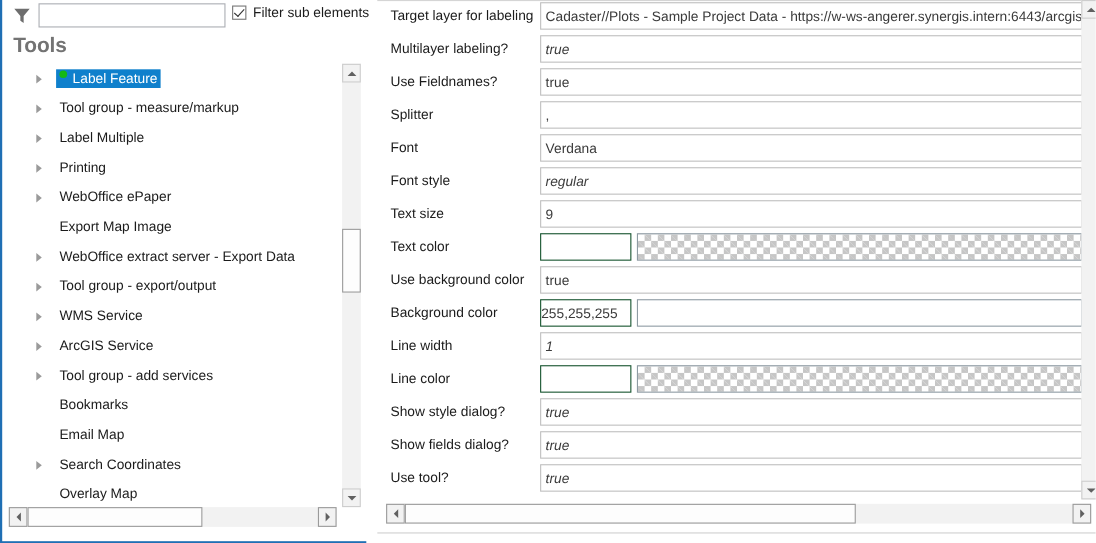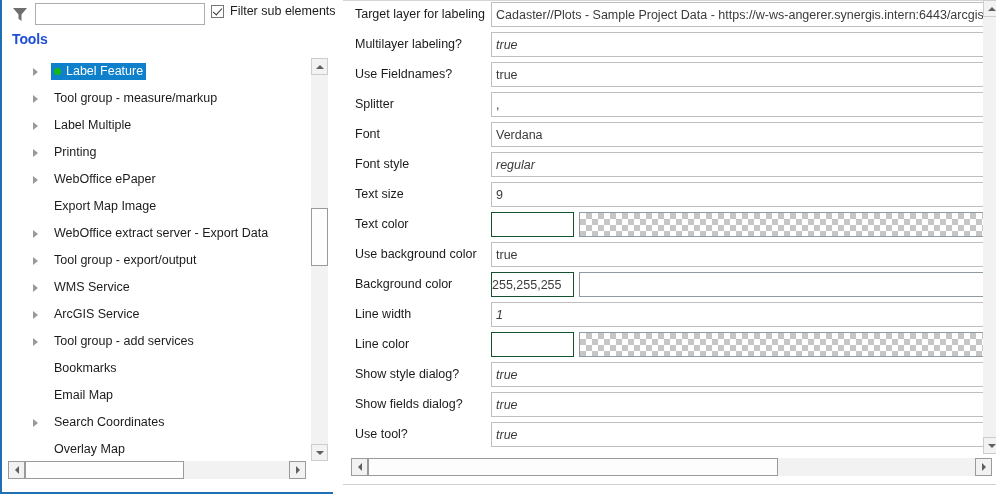--- a/index.html
+++ b/index.html
@@ -74,23 +74,23 @@
   #filter-check-label {
     font-size: 12.5px;
     color: #1b1b1b;
     margin-left: 6px;
     white-space: nowrap;
   }
 
   #tools-title {
     position: absolute;
     left: 10px; top: 31px;
-    font-size: 14px;
+    font-size: 19px;
     font-weight: bold;
-    color: #1d4ed8;
+    color: #737373;
     letter-spacing: -0.1px;
   }
 
   #tree-region {
     position: absolute;
     left: 1px; top: 58px;
     width: 330px; height: 403px;
     overflow: hidden;
   }
   #tree-list {
@@ -110,21 +110,21 @@
     left: 30px; top: 50%;
     margin-top: -4px;
     width: 0; height: 0;
     border-left: 5px solid #9a9a9a;
     border-top: 4px solid transparent;
     border-bottom: 4px solid transparent;
   }
   .tree-label-wrap {
     margin-left: 18px;
     display: inline-flex;
-    align-items: center;
+    align-items: flex-start;
     padding: 1px 3px 2px 3px;
     font-size: 12.5px;
     color: #1b1b1b;
     white-space: nowrap;
   }
   .tree-item.selected .tree-label-wrap {
     background: #0f80cc;
     color: #ffffff;
   }
   .green-dot {

